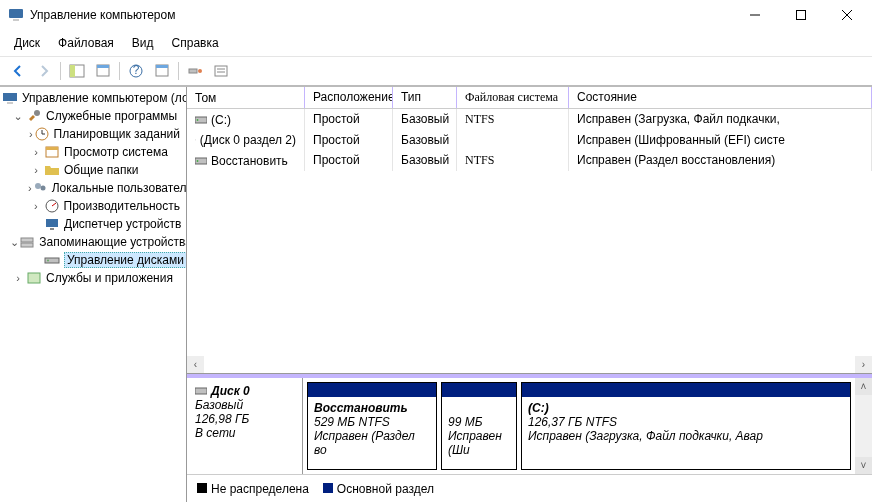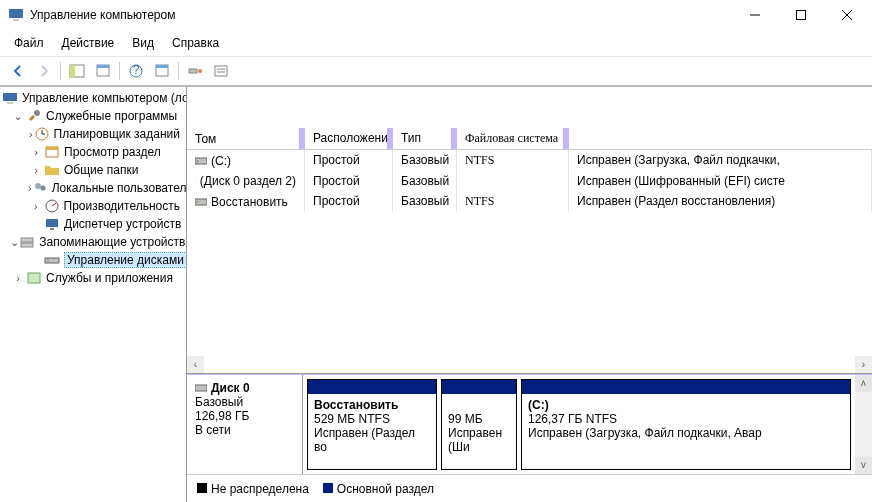--- a/index.html
+++ b/index.html
@@ -24,33 +24,33 @@
 .tree-item { display: flex; align-items: center; height: 18px; white-space: nowrap; padding-right: 6px; }
 .tree-item .exp { width: 16px; display: flex; justify-content: center; color: #555; font-size: 11px; }
 .tree-item .ticon { width: 16px; height: 16px; display: flex; align-items: center; justify-content: center; margin-right: 4px; }
 .tree-item .lbl { font-size: 12px; }
 .tree-item.sel .lbl { background: #cde8ff; border: 1px dotted #4aa; padding: 0 2px; }
 
 .right { flex: 1; display: flex; flex-direction: column; }
 .volumes { flex: 1; border-bottom: 1px solid #999; overflow: hidden; position: relative; }
 .vol-head { display: flex; border-bottom: 1px solid #ccc; background: #fff; }
 .vol-head div, .vol-row div { padding: 3px 8px; font-size: 12px; border-right: 1px solid #e5e5e5; overflow: hidden; white-space: nowrap; }
-.vol-head div { border-right: 6px solid #c4b5fd; margin-top: 41px; }
+.vol-head div { border-right: 1px solid #c4b5fd; }
 .vol-row { display: flex; }
 .c-tom { width: 118px; display: flex; align-items: center; gap: 4px; }
 .c-ras { width: 88px; }
 .c-tip { width: 64px; }
 .c-fs { width: 112px; font-family: Liberation Serif, serif; }
 .c-sost { flex: 1; }
 .drv-icon { width: 12px; height: 12px; }
 .vol-scroll-down { position: absolute; right: 0; bottom: 0; height: 17px; display: flex; }
 .vol-scroll-down .sb-arrow { width: 17px; height: 17px; background: #eee; display: flex; align-items: center; justify-content: center; font-size: 10px; color: #555; }
 .vol-scroll-down .sb-track { flex: 1; }
 
-.graphical { height: 100px; display: flex; border-top: 1px solid #c4b5fd; }
+.graphical { height: 100px; display: flex; border-top: 4px solid #c4b5fd; font-style: italic; }
 .disk-label { width: 116px; padding: 6px 8px; border-right: 1px solid #999; }
 .disk-label .dl-head { display: flex; align-items: center; gap: 4px; }
 .disk-parts { flex: 1; display: flex; gap: 4px; padding: 4px; position: relative; }
 .part { border: 1px solid #000; display: flex; flex-direction: column; }
 .part .p-top { height: 14px; background: #001f7f; }
 .part .p-body { padding: 4px 6px; font-size: 11px; line-height: 14px; overflow: hidden; }
 .scroll-strip { width: 17px; background: #f0f0f0; display: flex; flex-direction: column; justify-content: space-between; }
 .scroll-strip div { height: 17px; display: flex; align-items: center; justify-content: center; font-size: 10px; color: #555; background: #e6e6e6; }
 
 .legend { height: 28px; display: flex; align-items: center; gap: 14px; padding: 0 10px; border-top: 1px solid #ccc; font-size: 12px; }
@@ -81,22 +81,22 @@
     </div>
   <div class="wbtn">
       <svg viewBox="0 0 10 10">
         <line x1="0" y1="0" x2="10" y2="10" stroke="#000"></line>
         <line x1="10" y1="0" x2="0" y2="10" stroke="#000"></line>
       </svg>
     </div>
 </div>
 
 <div class="menubar">
-  <span>Файл</span>
-  <span>Действие</span>
+  <span>Диск</span>
+  <span>Файловая</span>
   <span>Вид</span>
   <span>Справка</span>
 </div>
 
 <div class="toolbar">
   <div class="tbtn">
       <svg width="16" height="16" viewBox="0 0 16 16">
         <path d="M10 3 L5 8 L10 13" fill="none" stroke="#1e73d2" stroke-width="2"></path>
       </svg>
     </div>
@@ -182,21 +182,21 @@
       <span class="lbl">Планировщик заданий</span>
     </div>
     <div class="tree-item" style="padding-left:28px">
       <span class="exp">›</span>
       <span class="ticon">
           <svg width="16" height="16" viewBox="0 0 16 16">
             <rect x="2" y="3" width="12" height="10" fill="#fff" stroke="#c08030"></rect>
             <rect x="2" y="3" width="12" height="3" fill="#e0b050"></rect>
           </svg>
         </span>
-      <span class="lbl">Просмотр раздел</span>
+      <span class="lbl">Просмотр система</span>
     </div>
     <div class="tree-item" style="padding-left:28px">
       <span class="exp">›</span>
       <span class="ticon">
           <svg width="16" height="16" viewBox="0 0 16 16">
             <path fill="#e0c050" d="M1 4h5l1 2h8v7H1z"></path>
           </svg>
         </span>
       <span class="lbl">Общие папки</span>
     </div>
@@ -262,20 +262,21 @@
   </div>
 
   <div class="right">
 
     <div class="volumes">
       <div class="vol-head">
         <div class="c-tom">Том</div>
         <div class="c-ras">Расположение</div>
         <div class="c-tip">Тип</div>
         <div class="c-fs">Файловая система</div>
+        <div class="c-sost">Состояние</div>
       </div>
       <div id="vol-body">
           <div class="vol-row">
             <div class="c-tom">
               <svg class="drv-icon" viewBox="0 0 12 12">
                 <rect x="0" y="3" width="12" height="6" fill="#c0c0c0" stroke="#666"></rect>
                 <circle cx="2.5" cy="6" r="0.9" fill="#4a4"></circle>
               </svg>
               <span>(C:)</span>
             </div>

